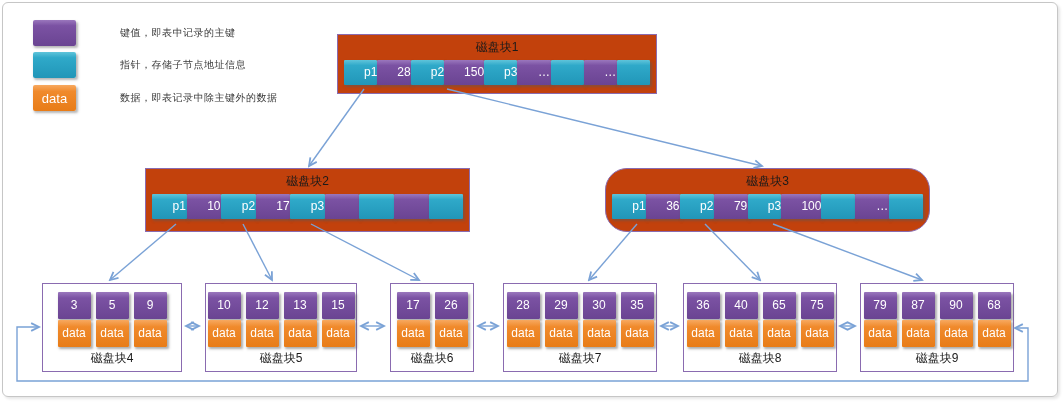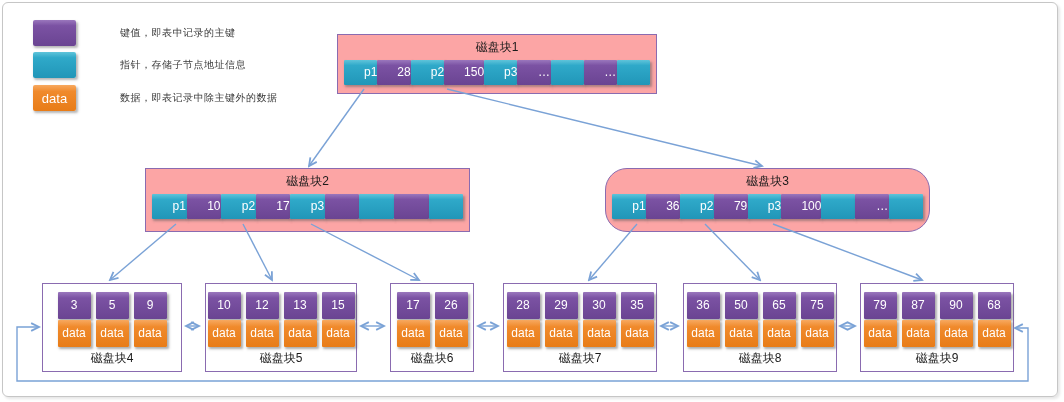--- a/index.html
+++ b/index.html
@@ -17,21 +17,21 @@
   .swatch{
     width:43px;height:26px;border-radius:2px;flex:0 0 auto;
     box-shadow:1.5px 2px 2.5px rgba(90,90,90,.45);
     color:#fff;font-size:13px;display:flex;align-items:center;justify-content:center;
   }
   .swatch.key{background:linear-gradient(180deg,#9a77bd 0%,#7b52a3 22%,#6a4492 100%);}
   .swatch.pointer{background:linear-gradient(180deg,#5fc4da 0%,#2fa9c9 22%,#2196b8 100%);}
   .swatch.data{background:linear-gradient(180deg,#f7a960 0%,#f08a2c 25%,#e87c17 100%);}
   .legend-label{margin-left:44px;font-size:10px;color:#3a3a3a;white-space:nowrap;letter-spacing:0.5px;}
   
-  .iblock{position:absolute;background:#fca5a5;border:1px solid #8a6bb0;}
+  .iblock{position:absolute;background:#c2410c;border:1px solid #8a6bb0;}
   .ititle{text-align:center;font-size:12px;color:#1a1a1a;padding-top:4px;}
   .icells{display:flex;justify-content:space-between;padding:0 6px;margin-top:4px;}
   .icell{
     width:32px;height:25px;line-height:25px;text-align:center;color:#fff;font-size:12px;
     border-radius:1px;box-shadow:1.5px 2px 2.5px rgba(90,90,90,.5);padding-left:20px;
   }
   .icell.pointer{background:linear-gradient(180deg,#5fc4da 0%,#2fa9c9 22%,#2196b8 100%);}
   .icell.key{background:linear-gradient(180deg,#9a77bd 0%,#7b52a3 22%,#6a4492 100%);}
   
   .leaf{position:absolute;top:283px;height:87px;background:#fff;border:1px solid #8a6bb0;}
@@ -188,21 +188,21 @@
     <div class="ltitle">磁盘块7</div>
   </div>
 
   <div class="leaf" style="left:683px;width:152px;">
     <div class="pairs">
       <div class="pair">
         <div class="kcell">36</div>
         <div class="dcell">data</div>
       </div>
       <div class="pair">
-        <div class="kcell">50</div>
+        <div class="kcell">40</div>
         <div class="dcell">data</div>
       </div>
       <div class="pair">
         <div class="kcell">65</div>
         <div class="dcell">data</div>
       </div>
       <div class="pair">
         <div class="kcell">75</div>
         <div class="dcell">data</div>
       </div>

